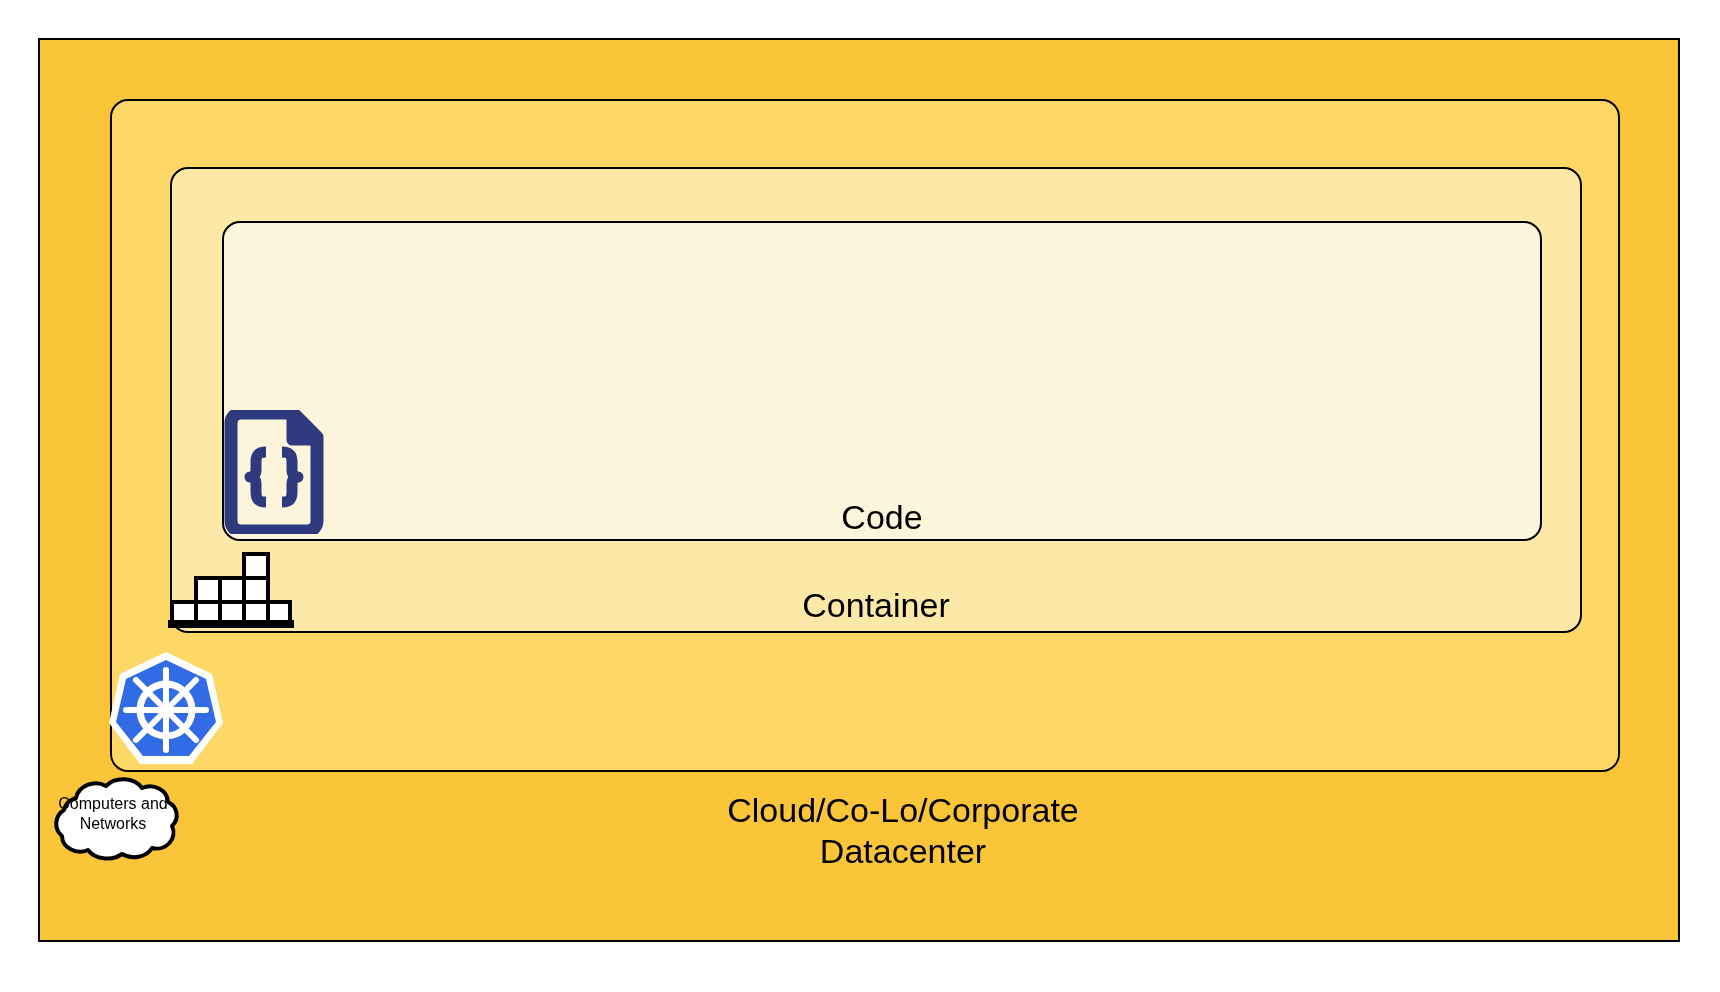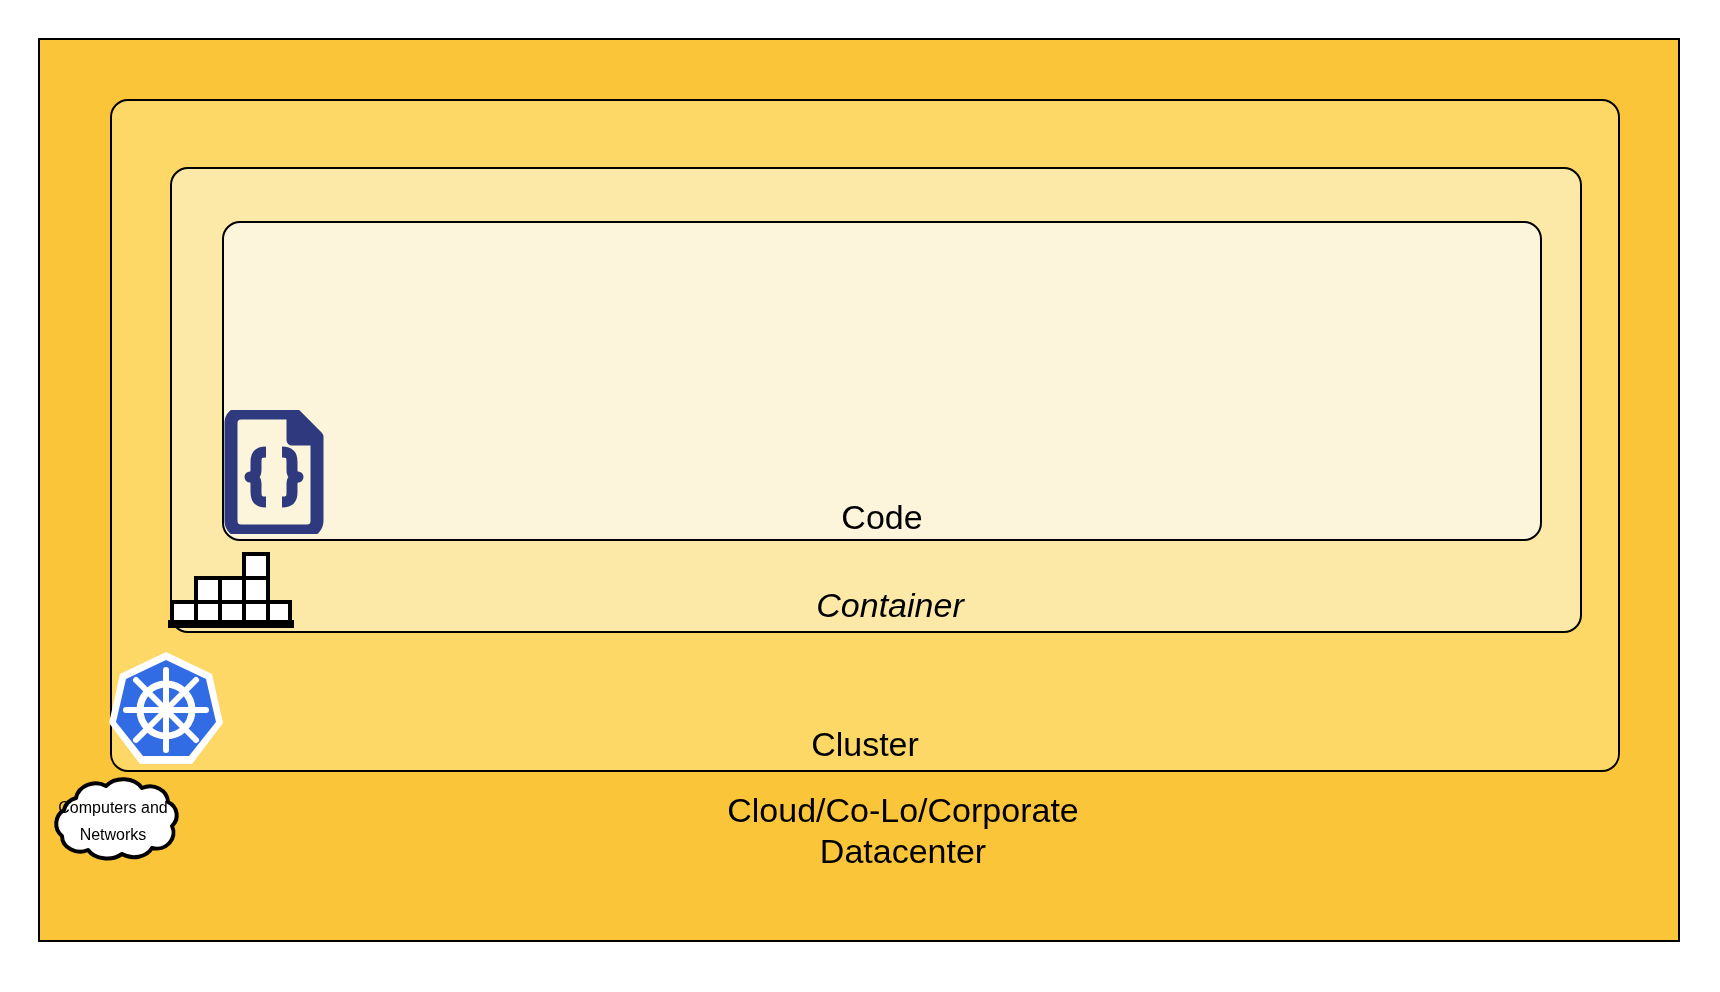--- a/index.html
+++ b/index.html
@@ -77,24 +77,23 @@
     font-family: "Liberation Sans", sans-serif;
   }
 
   .label-code {
     left: 222px;
     width: 1320px;
     top: 497px;
   }
 
   .label-container {
-    left: 184px;
+    left: 170px;
     width: 1412px;
     top: 585px;
-    font-style: italic;
   }
 
   .label-cluster {
     left: 110px;
     width: 1510px;
     top: 724px;
   }
 
   .label-datacenter {
     left: 38px;
@@ -138,21 +137,21 @@
     height: 98px;
   }
 
   .cloud-text {
     position: absolute;
     left: 32px;
     top: 794px;
     width: 162px;
     text-align: center;
     font-size: 16px;
-    line-height: 27px;
+    line-height: 20px;
     color: #000000;
     white-space: pre-line;
     font-family: "Liberation Sans", sans-serif;
     pointer-events: none;
   }
 </style>
 </head>
 <body>
 
 <div class="canvas">
@@ -162,21 +161,20 @@
   <div class="layer layer-cluster"></div>
 
   <div class="layer layer-container"></div>
 
   <div class="layer layer-code"></div>
 
   <div class="layer-label label-code">Code</div>
 
   <div class="layer-label label-container">Container</div>
 
-  <div class="layer-label label-cluster">Cluster</div>
 
   <div class="layer-label label-datacenter">Cloud/Co-Lo/Corporate
 Datacenter</div>
 
   <div class="icon-wrap icon-code">
     <svg viewBox="0 0 112 124" width="112" height="124" aria-hidden="true">
       <path d="M13 13 a10 10 0 0 1 10 -10 h52 l24 24 v84 a10 10 0 0 1 -10 10 h-66 a10 10 0 0 1 -10 -10 z" fill="none" stroke="#2E3A7D" stroke-width="13" stroke-linejoin="round"></path>
       <path d="M74 4 v26 h26" fill="#2E3A7D" stroke="#2E3A7D" stroke-width="11" stroke-linejoin="round"></path>
       <path d="M48 42 c-8 0 -10 3 -10 10 v8 c0 5 -3 7 -6 7 c3 0 6 2 6 7 v8 c0 7 2 10 10 10" fill="none" stroke="#2E3A7D" stroke-width="11" stroke-linecap="butt" stroke-linejoin="round"></path>
       <path d="M64 42 c8 0 10 3 10 10 v8 c0 5 3 7 6 7 c-3 0 -6 2 -6 7 v8 c0 7 -2 10 -10 10" fill="none" stroke="#2E3A7D" stroke-width="11" stroke-linecap="butt" stroke-linejoin="round"></path>

